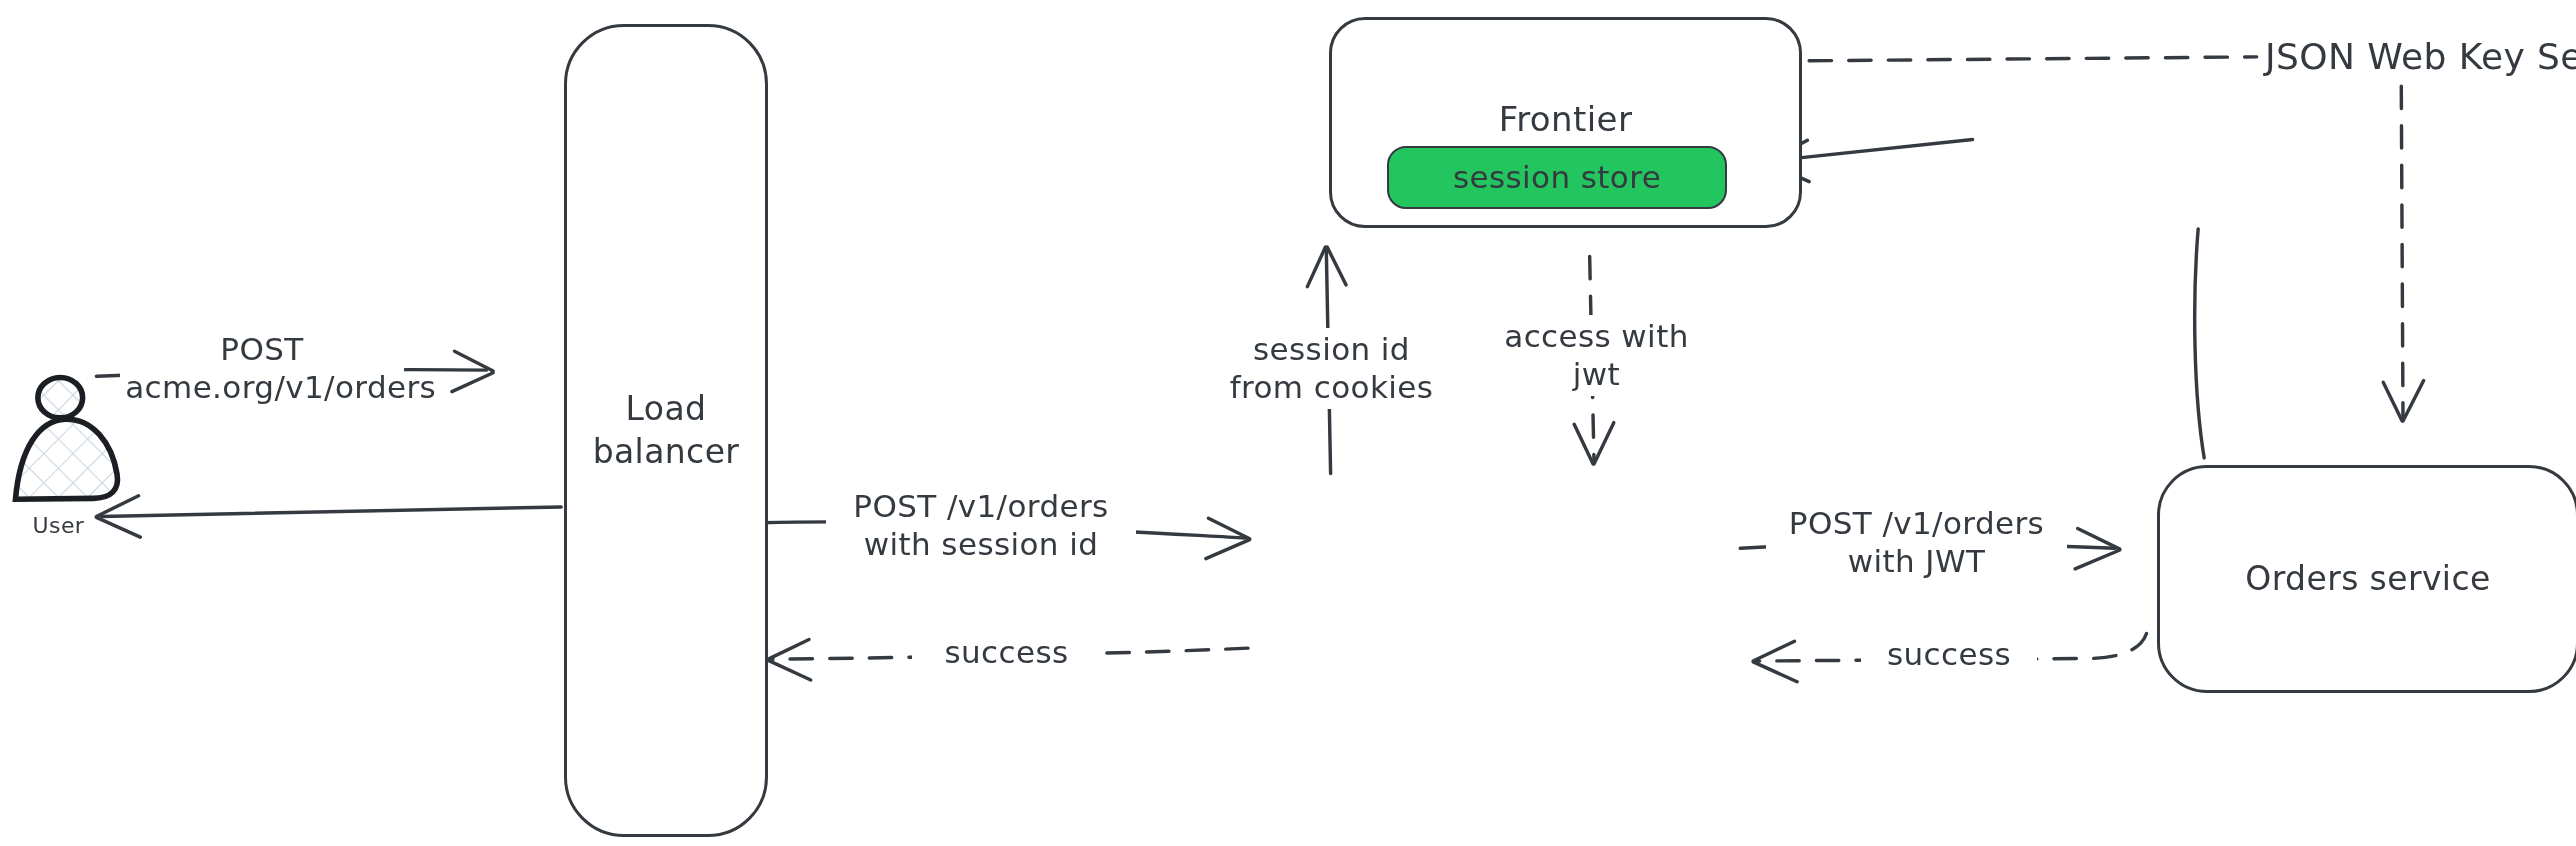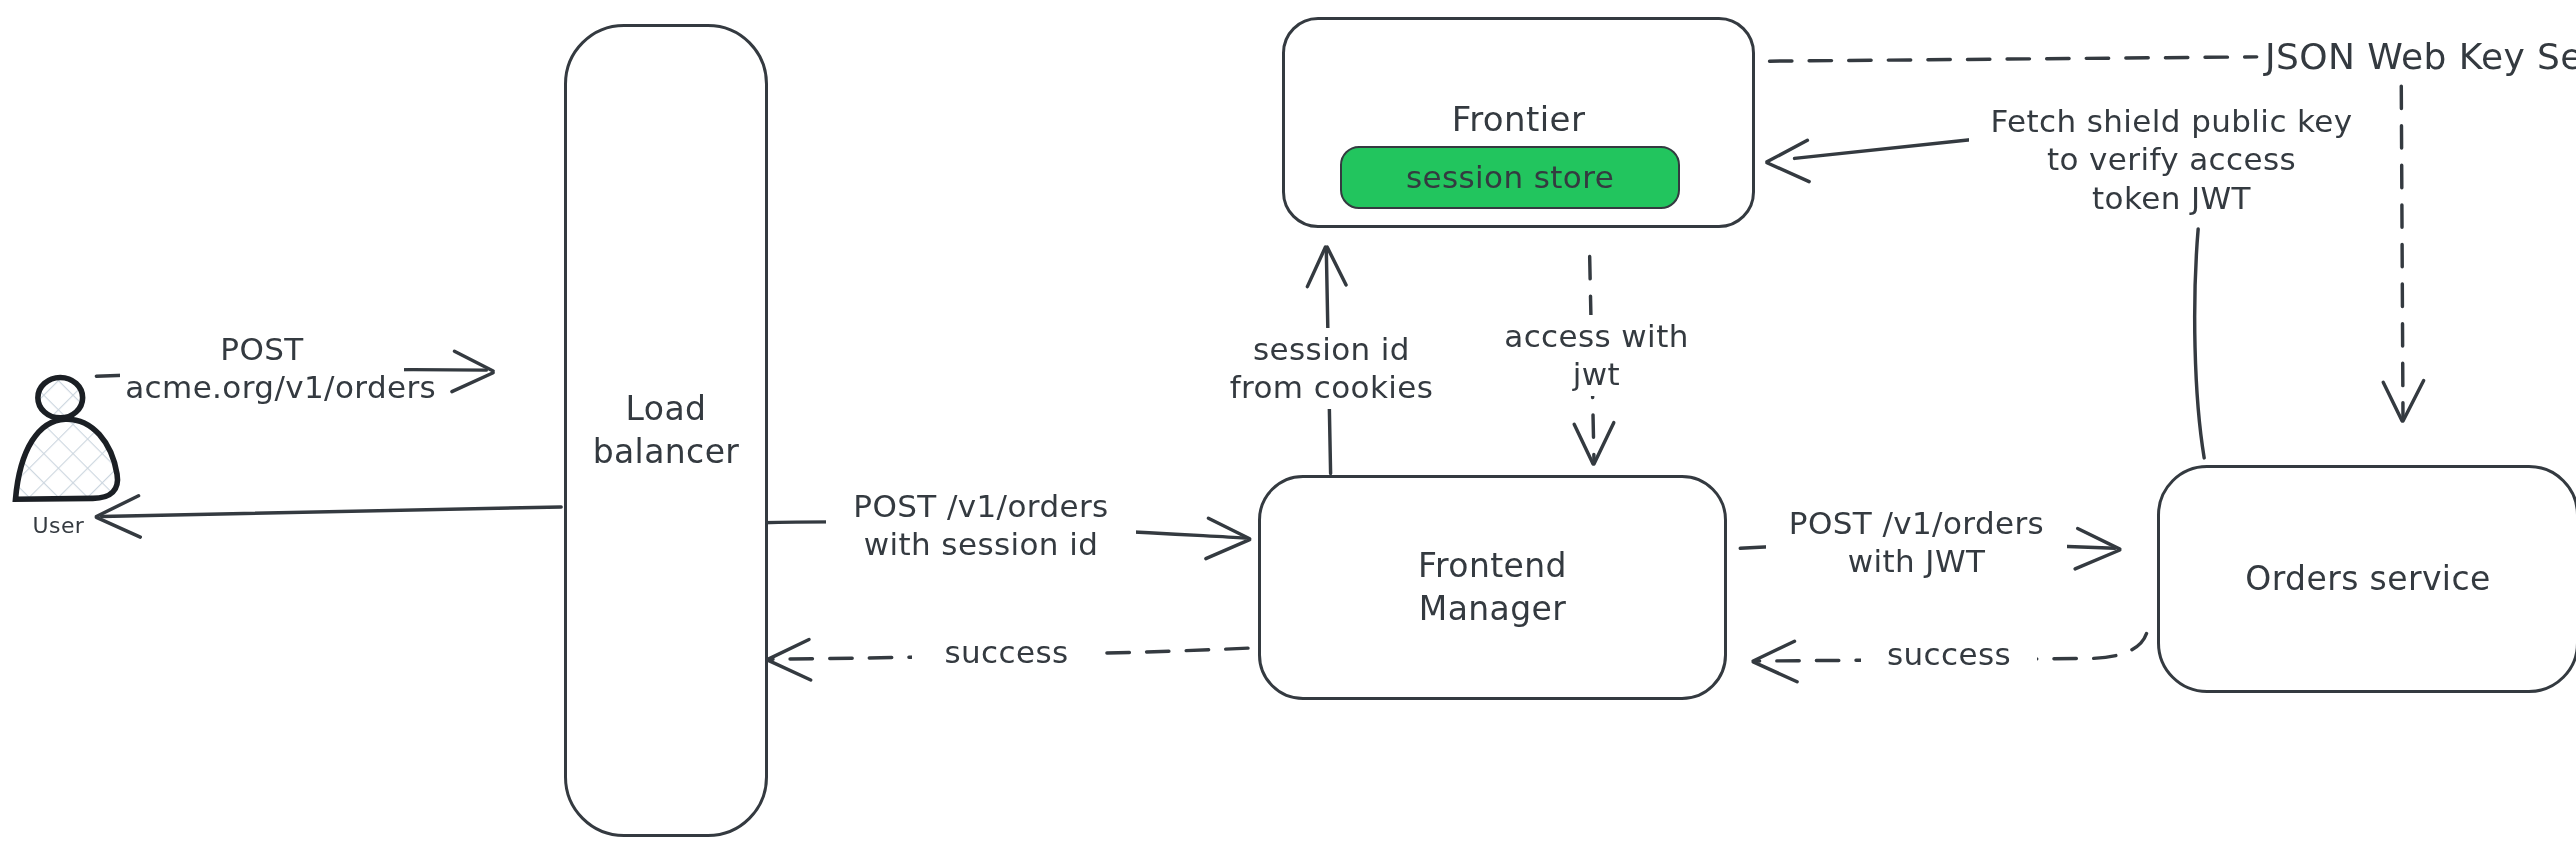--- a/index.html
+++ b/index.html
@@ -24,21 +24,21 @@
   .node{
     position:absolute;z-index:2;
     background:#fff;
     border:3.4px solid var(--stroke);
     display:flex;align-items:center;justify-content:center;
     text-align:center;font-size:33px;line-height:1.3;
     white-space:pre-line;letter-spacing:0.4px;
     box-sizing:border-box;
   }
   .node-lb{left:564px;top:24px;width:204px;height:813px;border-radius:60px;}
-  .node-frontier{left:1282px;top:17px;width:473px;height:211px;border-radius:36px;display:block;}
+  .node-frontier{left:1329px;top:17px;width:473px;height:211px;border-radius:36px;display:block;}
   .frontier-label{position:absolute;left:0;top:77px;width:100%;text-align:center;font-size:34px;}
   .node-session-store{
     position:absolute;left:55px;top:126px;width:336px;height:59px;
     border:2.6px solid var(--stroke);border-radius:19px;background:#22c55e;
     display:flex;align-items:center;justify-content:center;font-size:31px;
   }
   .node-fm{left:1258px;top:475px;width:469px;height:225px;border-radius:45px;}
   .node-orders{left:2140px;top:465px;width:422px;height:228px;border-radius:50px;margin-left:17px;}
 
   .edge-label{
@@ -113,22 +113,20 @@
   </svg>
 
   <div class="node node-lb">Load
 balancer</div>
 
   <div class="node node-frontier">
     <div class="frontier-label">Frontier</div>
     <div class="node-session-store">session store</div>
   </div>
 
-  <div class="node node-fm">Frontend
-Manager</div>
 
   <div class="node node-orders">Orders service</div>
 
   <div class="edge-label lbl-user">User</div>
 
   <div class="edge-label lbl-post-acme">POST
 acme.org/v1/orders</div>
 
   <div class="edge-label lbl-post-session">POST /v1/orders
 with session id</div>
@@ -141,18 +139,15 @@
   <div class="edge-label lbl-access-jwt">access with
 jwt</div>
 
   <div class="edge-label lbl-post-jwt">POST /v1/orders
 with JWT</div>
 
   <div class="edge-label lbl-success-right">success</div>
 
   <div class="edge-label lbl-jwks">JSON Web Key Set</div>
 
-  <div class="edge-label lbl-fetch-shield">Fetch shield public key
-to verify access
-token JWT</div>
 
 </div>
 
 
 </body></html>

